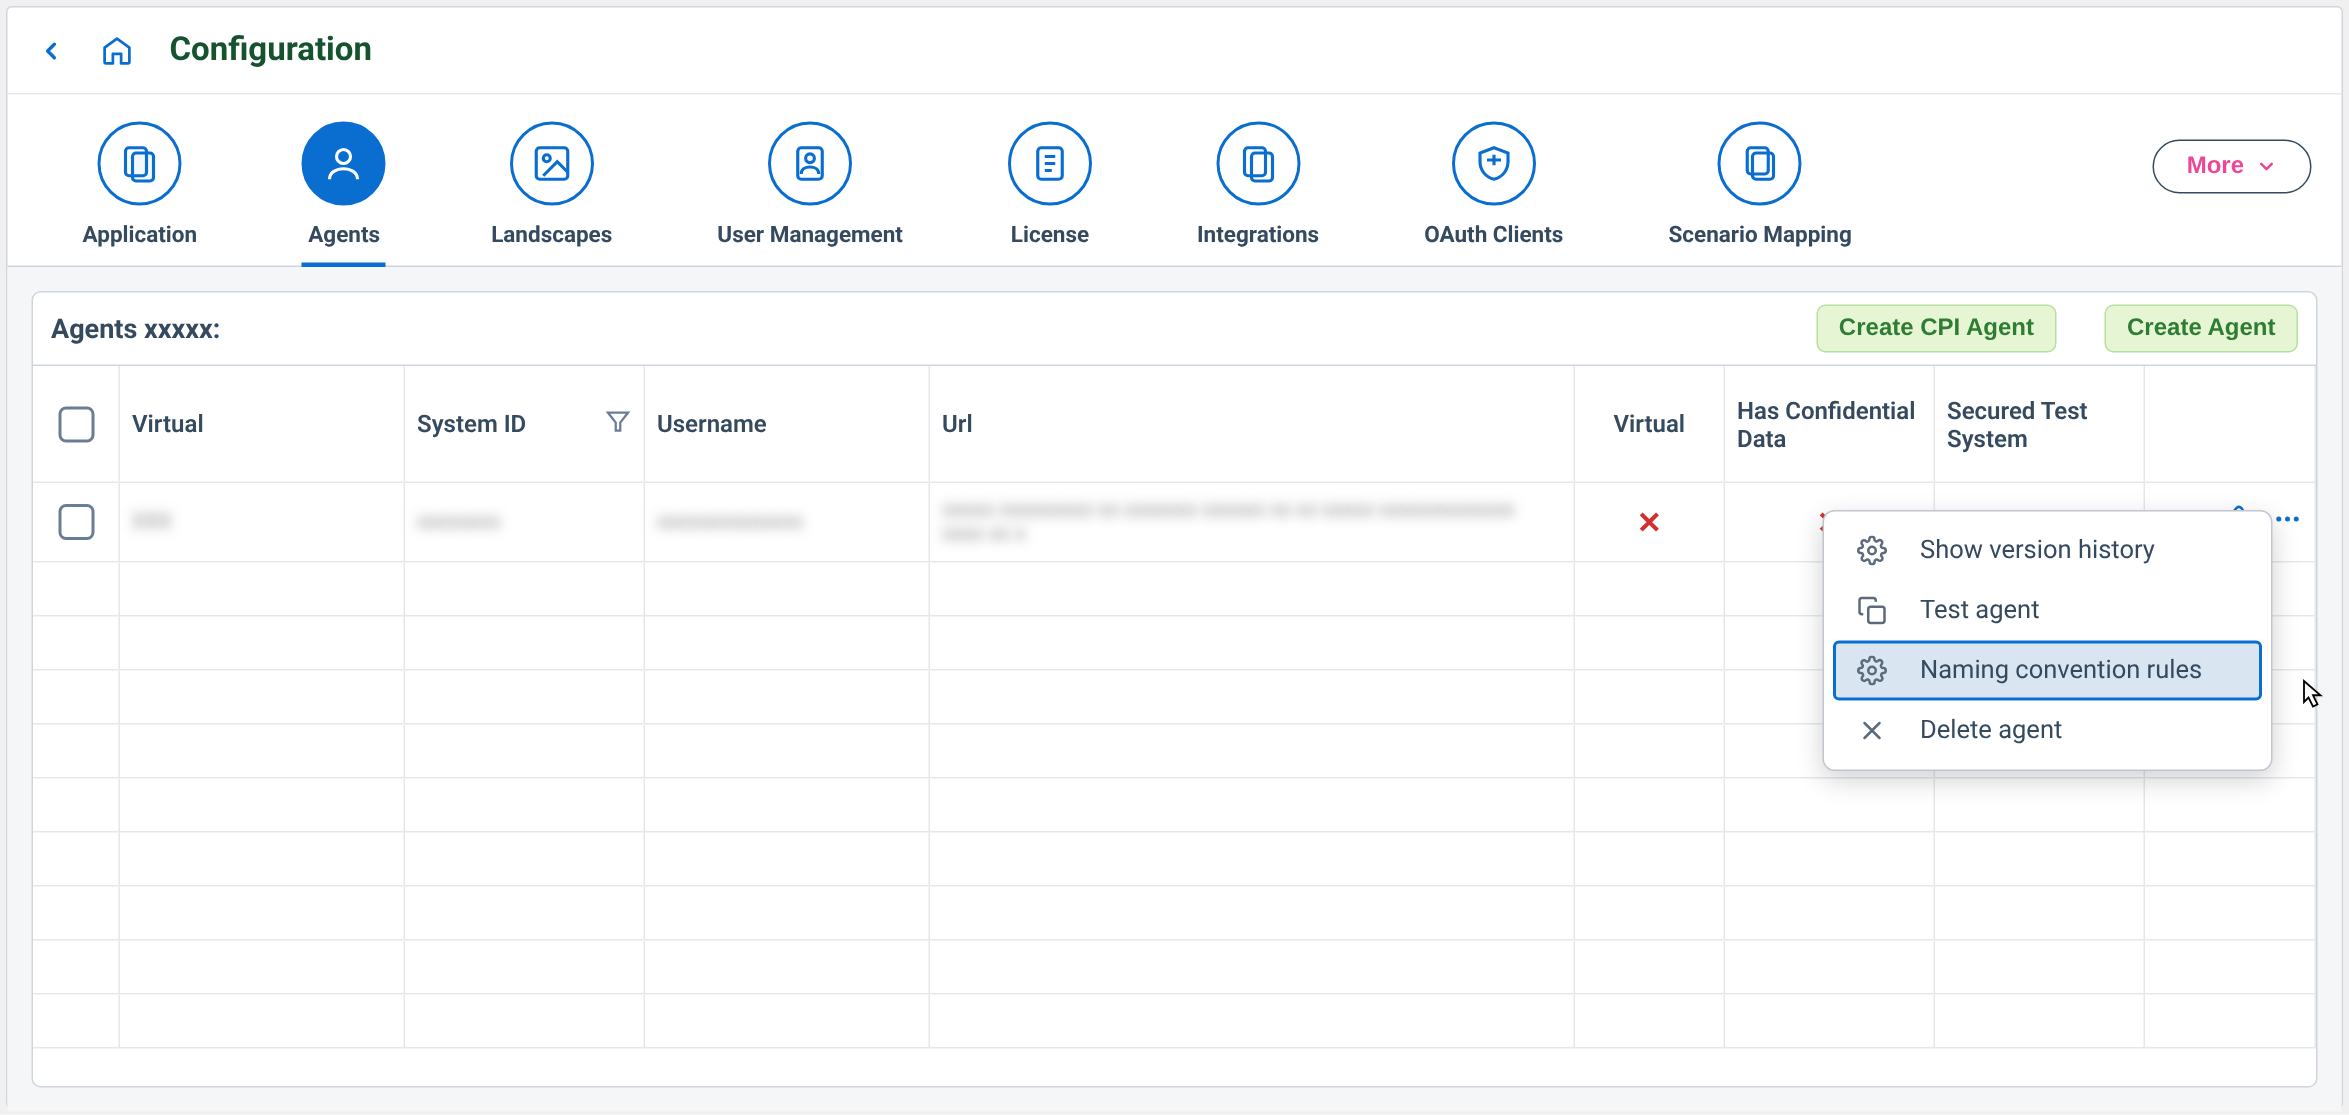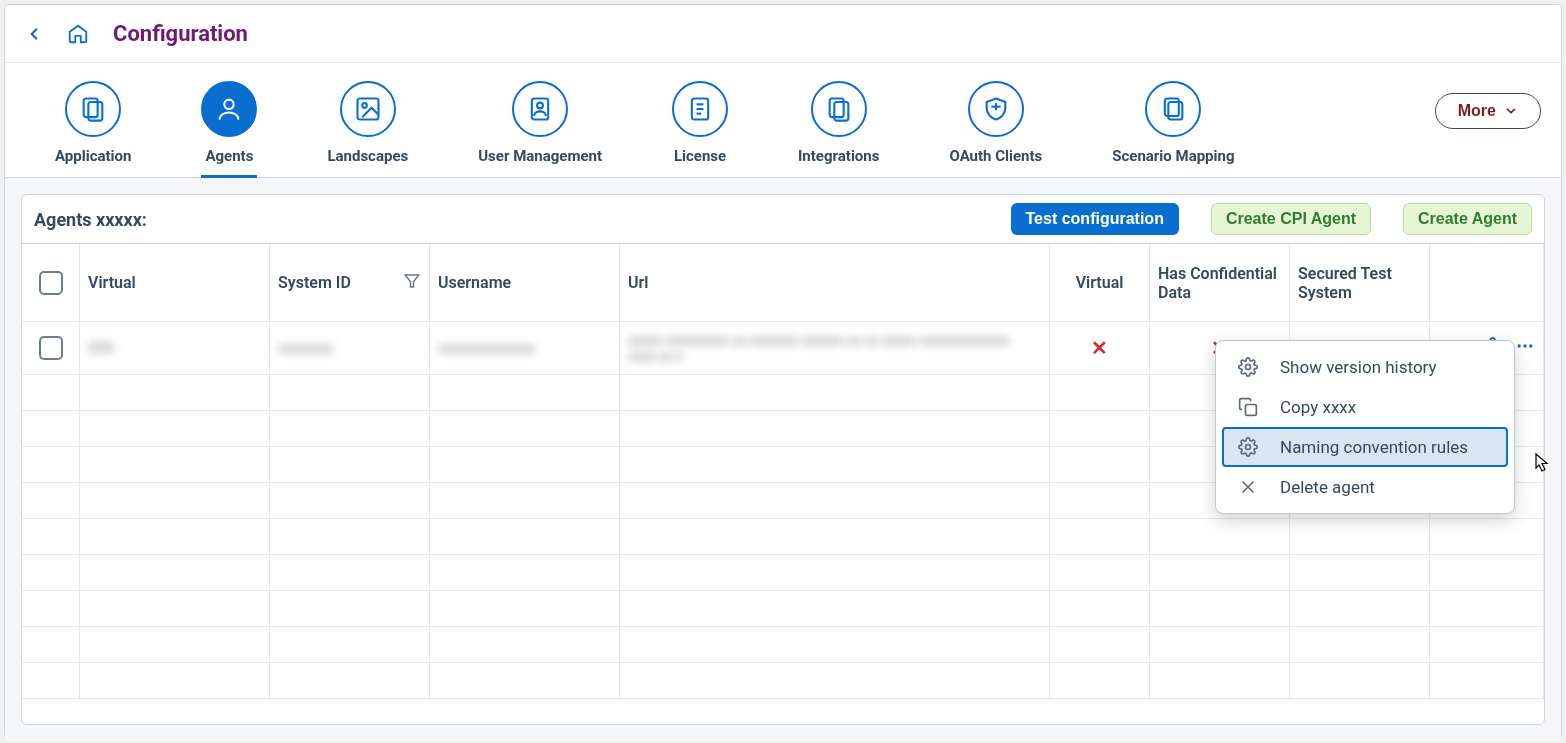--- a/index.html
+++ b/index.html
@@ -31,21 +31,21 @@
     }
     .breadcrumb-icon {
       color: #0a6ed1;
       cursor: pointer;
       display: flex;
       align-items: center;
     }
     .breadcrumb-title {
       font-size: 22px;
       font-weight: 700;
-      color: #701a75;
+      color: #14532d;
     }
     .tab-nav {
       display: flex;
       align-items: center;
       padding: 10px 20px 0 20px;
       border-bottom: 1px solid #d0d5dd;
       gap: 10px;
     }
     .tab-item {
       display: flex;
@@ -87,21 +87,21 @@
     }
     .tab-spacer {
       flex: 1;
     }
     .more-btn {
       border: 1px solid #354a5f;
       border-radius: 20px;
       padding: 8px 22px;
       font-size: 16px;
       font-weight: 700;
-      color: #7f1d1d;
+      color: #ec4899;
       background: #fff;
       cursor: pointer;
       display: flex;
       align-items: center;
       gap: 8px;
       margin-bottom: 28px;
     }
     .content-area {
       padding: 16px;
       background: #f5f6f8;
@@ -374,21 +374,20 @@
           <polyline points="6 9 12 15 18 9"></polyline>
         </svg>
     </button>
   </div>
 
   <div class="content-area">
     <div class="content-panel">
       <div class="panel-header">
         <span class="panel-title">Agents xxxxx:</span>
         <div class="panel-actions">
-          <button class="btn btn-primary">Test configuration</button>
           <button class="btn btn-success">Create CPI Agent</button>
           <button class="btn btn-success">Create Agent</button>
         </div>
       </div>
       <div class="table">
         <div class="table-header">
           <div class="th">
               <div class="checkbox"></div>
             </div>
           <div class="th">Virtual</div>
@@ -561,21 +560,21 @@
     </span>
     <span>Show version history</span>
   </div>
   <div class="menu-item">
     <span class="menu-icon">
       <svg width="20" height="20" viewBox="0 0 24 24" fill="none" stroke="currentColor" stroke-width="2">
           <rect x="9" y="9" width="13" height="13" rx="2"></rect>
           <path d="M5 15H4a2 2 0 0 1-2-2V4a2 2 0 0 1 2-2h9a2 2 0 0 1 2 2v1"></path>
         </svg>
     </span>
-    <span>Copy xxxx</span>
+    <span>Test agent</span>
   </div>
   <div class="menu-item highlighted">
     <span class="menu-icon">
       <svg width="20" height="20" viewBox="0 0 24 24" fill="none" stroke="currentColor" stroke-width="2">
           <circle cx="12" cy="12" r="3"></circle>
           <path d="M19.4 15a1.65 1.65 0 0 0 .33 1.82l.06.06a2 2 0 1 1-2.83 2.83l-.06-.06a1.65 1.65 0 0 0-1.82-.33 1.65 1.65 0 0 0-1 1.51V21a2 2 0 0 1-4 0v-.09a1.65 1.65 0 0 0-1-1.51 1.65 1.65 0 0 0-1.82.33l-.06.06a2 2 0 1 1-2.83-2.83l.06-.06a1.65 1.65 0 0 0 .33-1.82 1.65 1.65 0 0 0-1.51-1H3a2 2 0 0 1 0-4h.09a1.65 1.65 0 0 0 1.51-1 1.65 1.65 0 0 0-.33-1.82l-.06-.06a2 2 0 1 1 2.83-2.83l.06.06a1.65 1.65 0 0 0 1.82.33h0a1.65 1.65 0 0 0 1-1.51V3a2 2 0 0 1 4 0v.09a1.65 1.65 0 0 0 1 1.51h0a1.65 1.65 0 0 0 1.82-.33l.06-.06a2 2 0 1 1 2.83 2.83l-.06.06a1.65 1.65 0 0 0-.33 1.82v0a1.65 1.65 0 0 0 1.51 1H21a2 2 0 0 1 0 4h-.09a1.65 1.65 0 0 0-1.51 1z"></path>
         </svg>
     </span>
     <span>Naming convention rules</span>
   </div>

